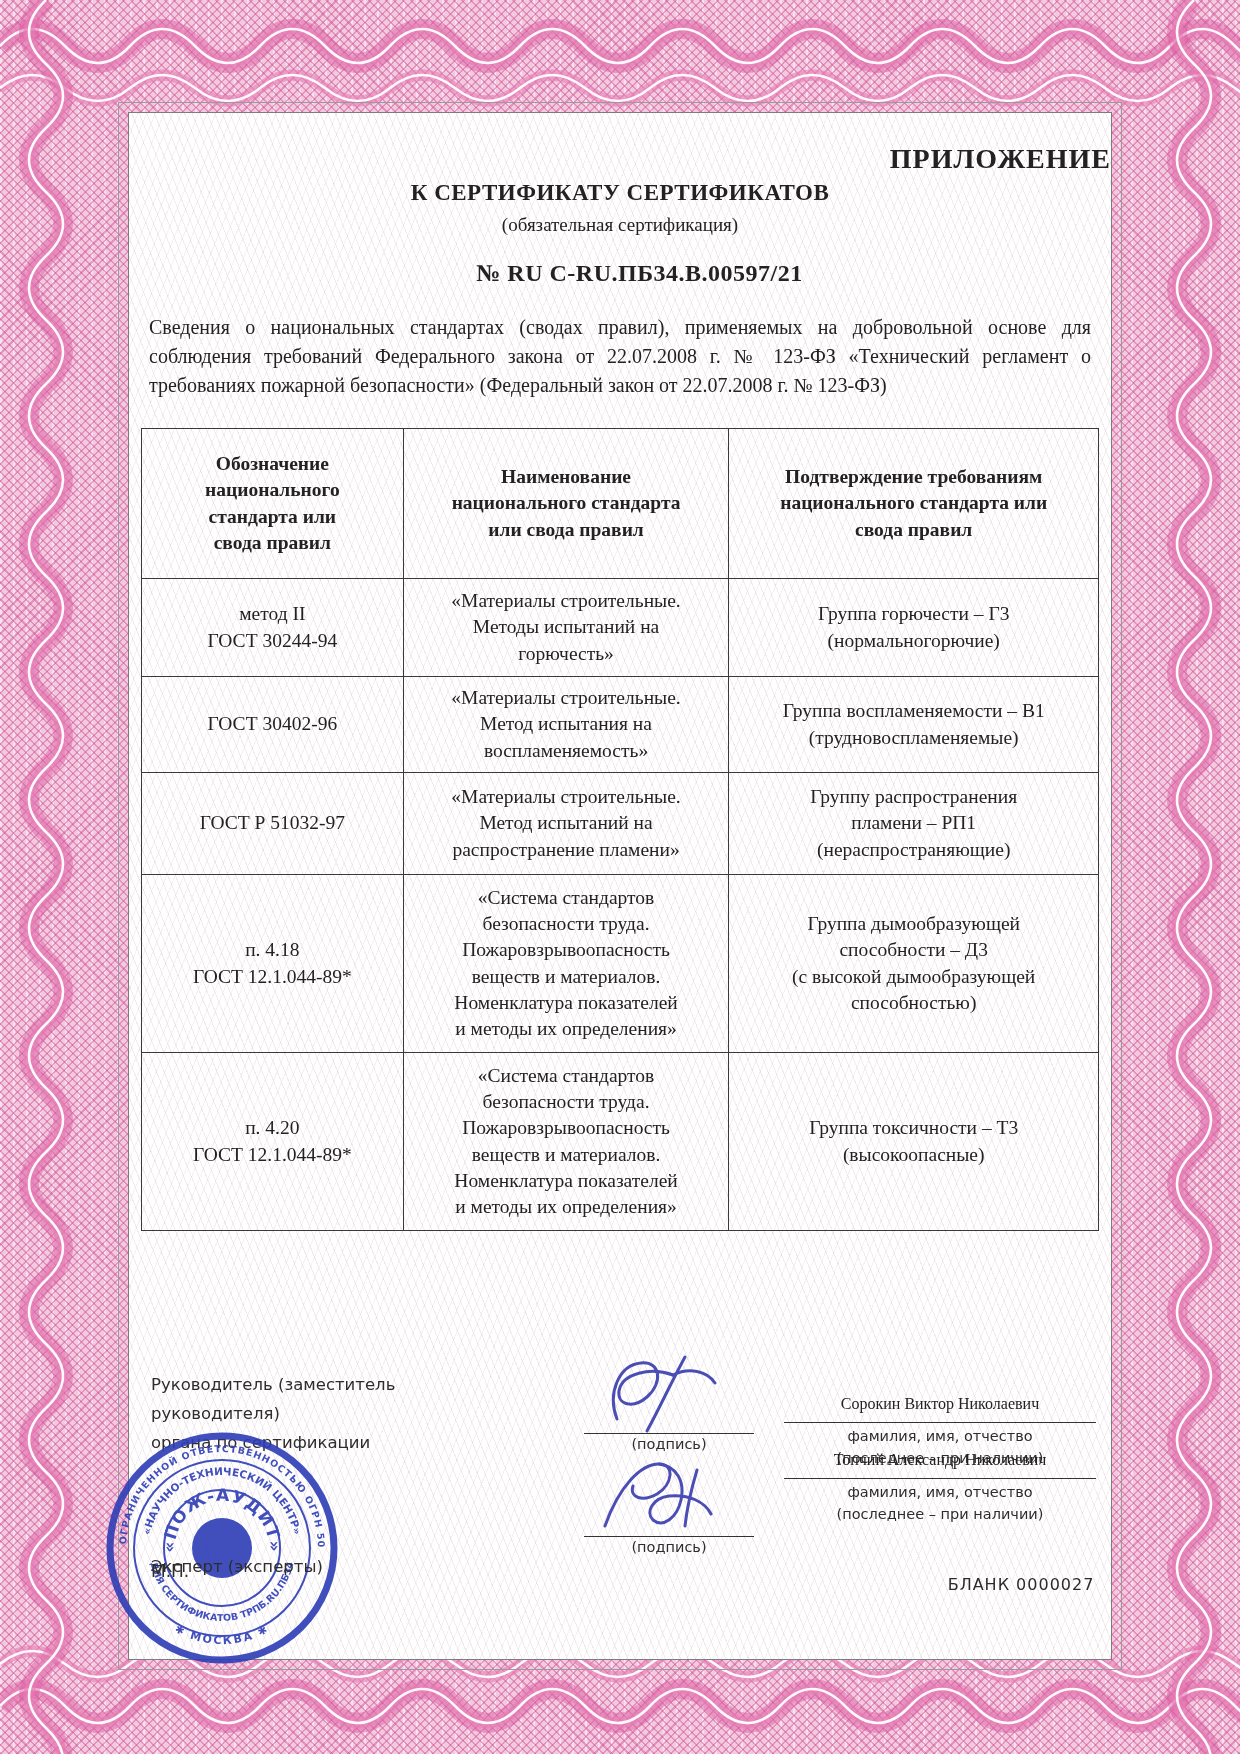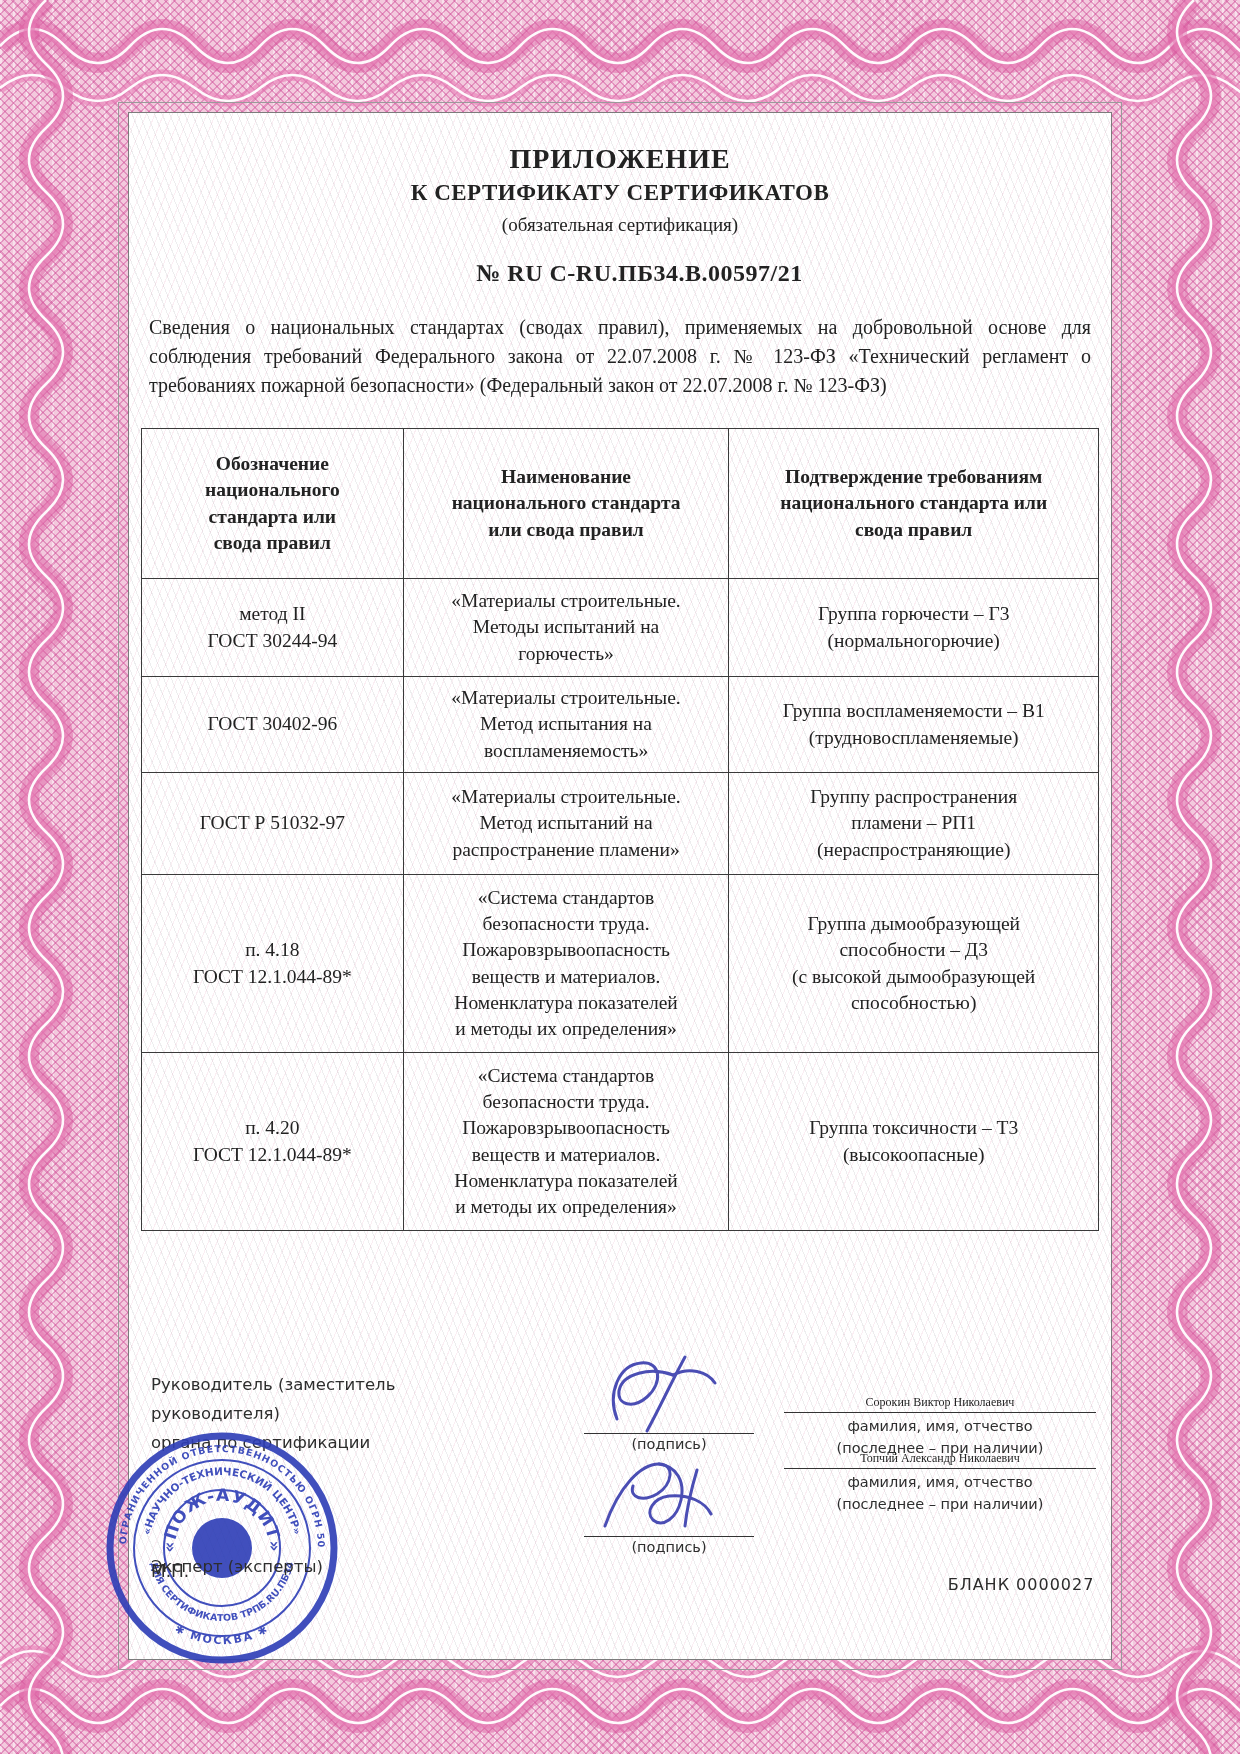--- a/index.html
+++ b/index.html
@@ -28,21 +28,21 @@
     background-image:
       repeating-linear-gradient(112deg, rgba(214,90,140,.10) 0 1px, rgba(255,255,255,0) 1px 8px),
       repeating-linear-gradient(68deg, rgba(110,110,120,.12) 0 1px, rgba(255,255,255,0) 1px 7px);
     border:1.6px solid #7c7c7c;
     overflow:visible;
   }
   .doc::before{
     content:""; position:absolute; inset:-11px; border:1.2px solid #9a9a9a; pointer-events:none;
   }
 
-  .t1{ margin-top:30px; text-align:center; font-size:28px; font-weight:bold; letter-spacing:1px; }
+  .t1{ margin-top:30px; text-align:right; font-size:28px; font-weight:bold; letter-spacing:1px; }
   .t2{ margin-top:5px;  text-align:center; font-size:23px; font-weight:bold; letter-spacing:.5px; }
   .t3{ margin-top:8px;  text-align:center; font-size:19px; }
   .cert-no{ margin-top:24px; text-align:center; font-size:24px; font-weight:bold; letter-spacing:.5px;padding-left:39px; }
 
   .intro{
     margin:26px 20px 0 20px;
     font-size:20px; line-height:1.45; text-align:justify;
   }
 
   table.std{
@@ -71,21 +71,21 @@
   .mp   { position:absolute; left:22px; top:1448px; font-size:17px; color:#2d2d2d; z-index:5; }
 
   .sig-block{ position:absolute; width:170px; text-align:center; }
   .sig-block .line{ border-top:1.6px solid #333; }
   .sig-block .cap{ font-size:14.5px; margin-top:2px; color:#2d2d2d; }
   .sig-svg{ display:block; margin:0 auto -4px auto; }
   .sig1{ left:455px; top:1240px; }
   .sig2{ left:455px; top:1343px; }
 
   .name-block{ position:absolute; left:655px; width:312px; text-align:center; }
-  .name-block .nm{ font-size:12px; padding-bottom:2px; border-bottom:1.6px solid #333; }
+  .name-block .nm{ font-size:16px; padding-bottom:9px; border-bottom:1.6px solid #333; }
   .name-block .cap{ font-size:14.5px; margin-top:3px; color:#2d2d2d; line-height:1.5; }
   .nb1{ top:1282px; } .nb2{ top:1338px; }
 
   .blank-no{ position:absolute; left:736px; top:1462px; width:312px; text-align:center;
              font-size:16px; letter-spacing:1px; color:#2b2b2b; }
 
   .stamp{ position:absolute; left:-32px; top:1310px; z-index:4; opacity:.9; }
   .stamp text{ font-family:"DejaVu Sans","Liberation Sans",sans-serif; fill:#2d3db6; }
   .st-ring{ stroke:#2d3db6; fill:none; }
 </style>

